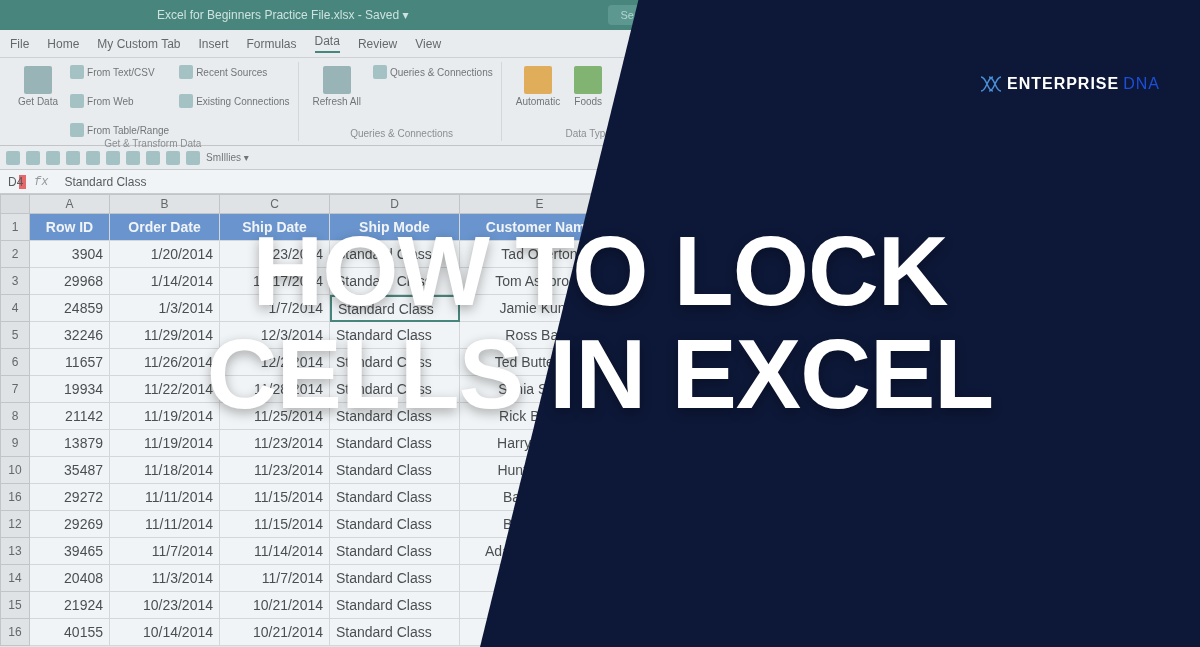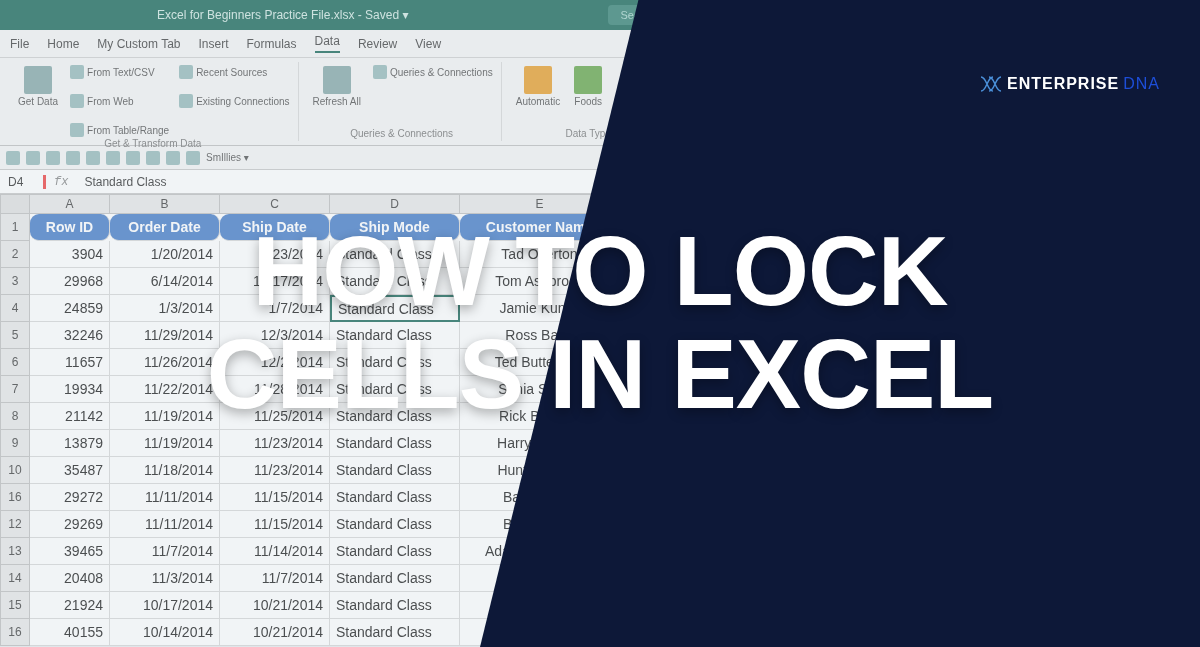--- a/index.html
+++ b/index.html
@@ -15,36 +15,36 @@
 .ribbon-group { display: flex; flex-direction: column; justify-content: space-between; border-right: 1px solid #d8d8d8; padding: 2px 6px; }
 .ribbon-group-label { text-align: center; font-size: 10px; color: #777; margin-top: auto; }
 .ribbon-items { display: flex; gap: 6px; flex: 1; }
 .ribbon-btn { display: flex; flex-direction: column; align-items: center; gap: 2px; padding: 2px 4px; cursor: pointer; }
 .ribbon-btn-sm { display: flex; align-items: center; gap: 3px; font-size: 10px; padding: 1px 2px; cursor: pointer; }
 .ribbon-icon-lg { width: 28px; height: 28px; background: #8aa; border-radius: 2px; }
 .ribbon-col { display: flex; flex-direction: column; gap: 13px; }
 .quick-bar { background: #f5f5f5; height: 24px; display: flex; align-items: center; padding: 0 6px; gap: 6px; border-bottom: 1px solid #c8c8c8; font-size: 10px; color: #555; }
 .quick-icon { width: 14px; height: 14px; background: #9bb; border-radius: 2px; }
 .formula-bar { background: #fff; height: 24px; display: flex; align-items: center; border-bottom: 1px solid #c8c8c8; font-size: 12px; }
-.name-box { width: 46px; padding: 0 8px; border-right: 3px solid #ef4444; color: #333; }
+.name-box { width: 26px; padding: 0 8px; border-right: 7px solid #ef4444; color: #333; }
 .fx-label { padding: 0 8px; color: #888; font-style: italic; font-family: Liberation Mono, monospace; }
 .formula-input { padding: 0 8px; color: #333; }
 .grid { display: flex; flex-direction: column; background: #fff; }
 .col-headers { display: flex; background: #e8e8e8; }
 .corner { width: 30px; height: 20px; border: 1px solid #c0c0c0; background: #e0e0e0; }
 .col-header { height: 20px; border: 1px solid #c0c0c0; border-left: none; display: flex; align-items: center; justify-content: center; font-size: 12px; color: #444; background: #e8e8e8; }
 .col-a { width: 80px; }
 .col-b { width: 110px; }
 .col-c { width: 110px; }
 .col-d { width: 130px; }
 .col-e { width: 160px; }
 .row { display: flex; }
 .row-header { width: 30px; border: 1px solid #c0c0c0; border-top: none; display: flex; align-items: center; justify-content: center; font-size: 12px; color: #444; background: #e8e8e8; }
 .cell { border: 1px solid #d8d8d8; border-top: none; border-left: none; padding: 2px 6px; font-size: 14px; color: #222; display: flex; align-items: center; height: 27px; }
-.row-1 .cell { background: #4a7fc9; color: #fff; font-weight: bold; border-radius: 9px; }
+.row-1 .cell { background: #4a7fc9; color: #fff; font-weight: bold; }
 .cell.selected { border: 2px solid #1e6b5c; }
 .cell.right { justify-content: flex-end; }
 .cell.center { justify-content: center; }
 .overlay { position: absolute; top: 0; right: 0; width: 720px; height: 100%; background: #0d1838; clip-path: polygon(22% 0, 100% 0, 100% 100%, 0 100%); }
 .logo { position: absolute; top: 75px; right: 40px; color: #fff; font-size: 16px; font-weight: 600; letter-spacing: 1px; display: flex; align-items: center; gap: 4px; justify-content: space-between; }
 .logo-icon { width: 24px; height: 18px; }
 .logo-light { font-weight: 300; color: #1d4ed8; }
 .main-title { position: absolute; top: 220px; left: 0; width: 100%; text-align: center; color: #fff; font-size: 98px; font-weight: 900; line-height: 1.05; letter-spacing: -1px; text-shadow: 0 4px 12px rgba(0,0,0,0.3); }
 .scrim { position: absolute; top: 0; left: 0; width: 100%; height: 100%; background: rgba(200,210,220,0.25); pointer-events: none; }
 </style>
@@ -213,21 +213,21 @@
           <div class="row-header">2</div>
           <div class="cell col-a right">3904</div>
           <div class="cell col-b right">1/20/2014</div>
           <div class="cell col-c right">1/23/2014</div>
           <div class="cell col-d">Standard Class</div>
           <div class="cell col-e center">Tad Overton</div>
         </div>
         <div class="row">
           <div class="row-header">3</div>
           <div class="cell col-a right">29968</div>
-          <div class="cell col-b right">6/14/2014</div>
+          <div class="cell col-b right">1/14/2014</div>
           <div class="cell col-c right">12/17/2014</div>
           <div class="cell col-d">Standard Class</div>
           <div class="cell col-e center">Tom Ashbrook</div>
         </div>
         <div class="row">
           <div class="row-header">4</div>
           <div class="cell col-a right">24859</div>
           <div class="cell col-b right">1/3/2014</div>
           <div class="cell col-c right">1/7/2014</div>
           <div class="cell col-d selected">Standard Class</div>
@@ -309,21 +309,21 @@
           <div class="row-header">14</div>
           <div class="cell col-a right">20408</div>
           <div class="cell col-b right">11/3/2014</div>
           <div class="cell col-c right">11/7/2014</div>
           <div class="cell col-d">Standard Class</div>
           <div class="cell col-e center">Art Ferguson</div>
         </div>
         <div class="row">
           <div class="row-header">15</div>
           <div class="cell col-a right">21924</div>
-          <div class="cell col-b right">10/17/2014</div>
+          <div class="cell col-b right">10/23/2014</div>
           <div class="cell col-c right">10/21/2014</div>
           <div class="cell col-d">Standard Class</div>
           <div class="cell col-e center">Cynthia Voltz</div>
         </div>
         <div class="row">
           <div class="row-header">16</div>
           <div class="cell col-a right">40155</div>
           <div class="cell col-b right">10/14/2014</div>
           <div class="cell col-c right">10/21/2014</div>
           <div class="cell col-d">Standard Class</div>

